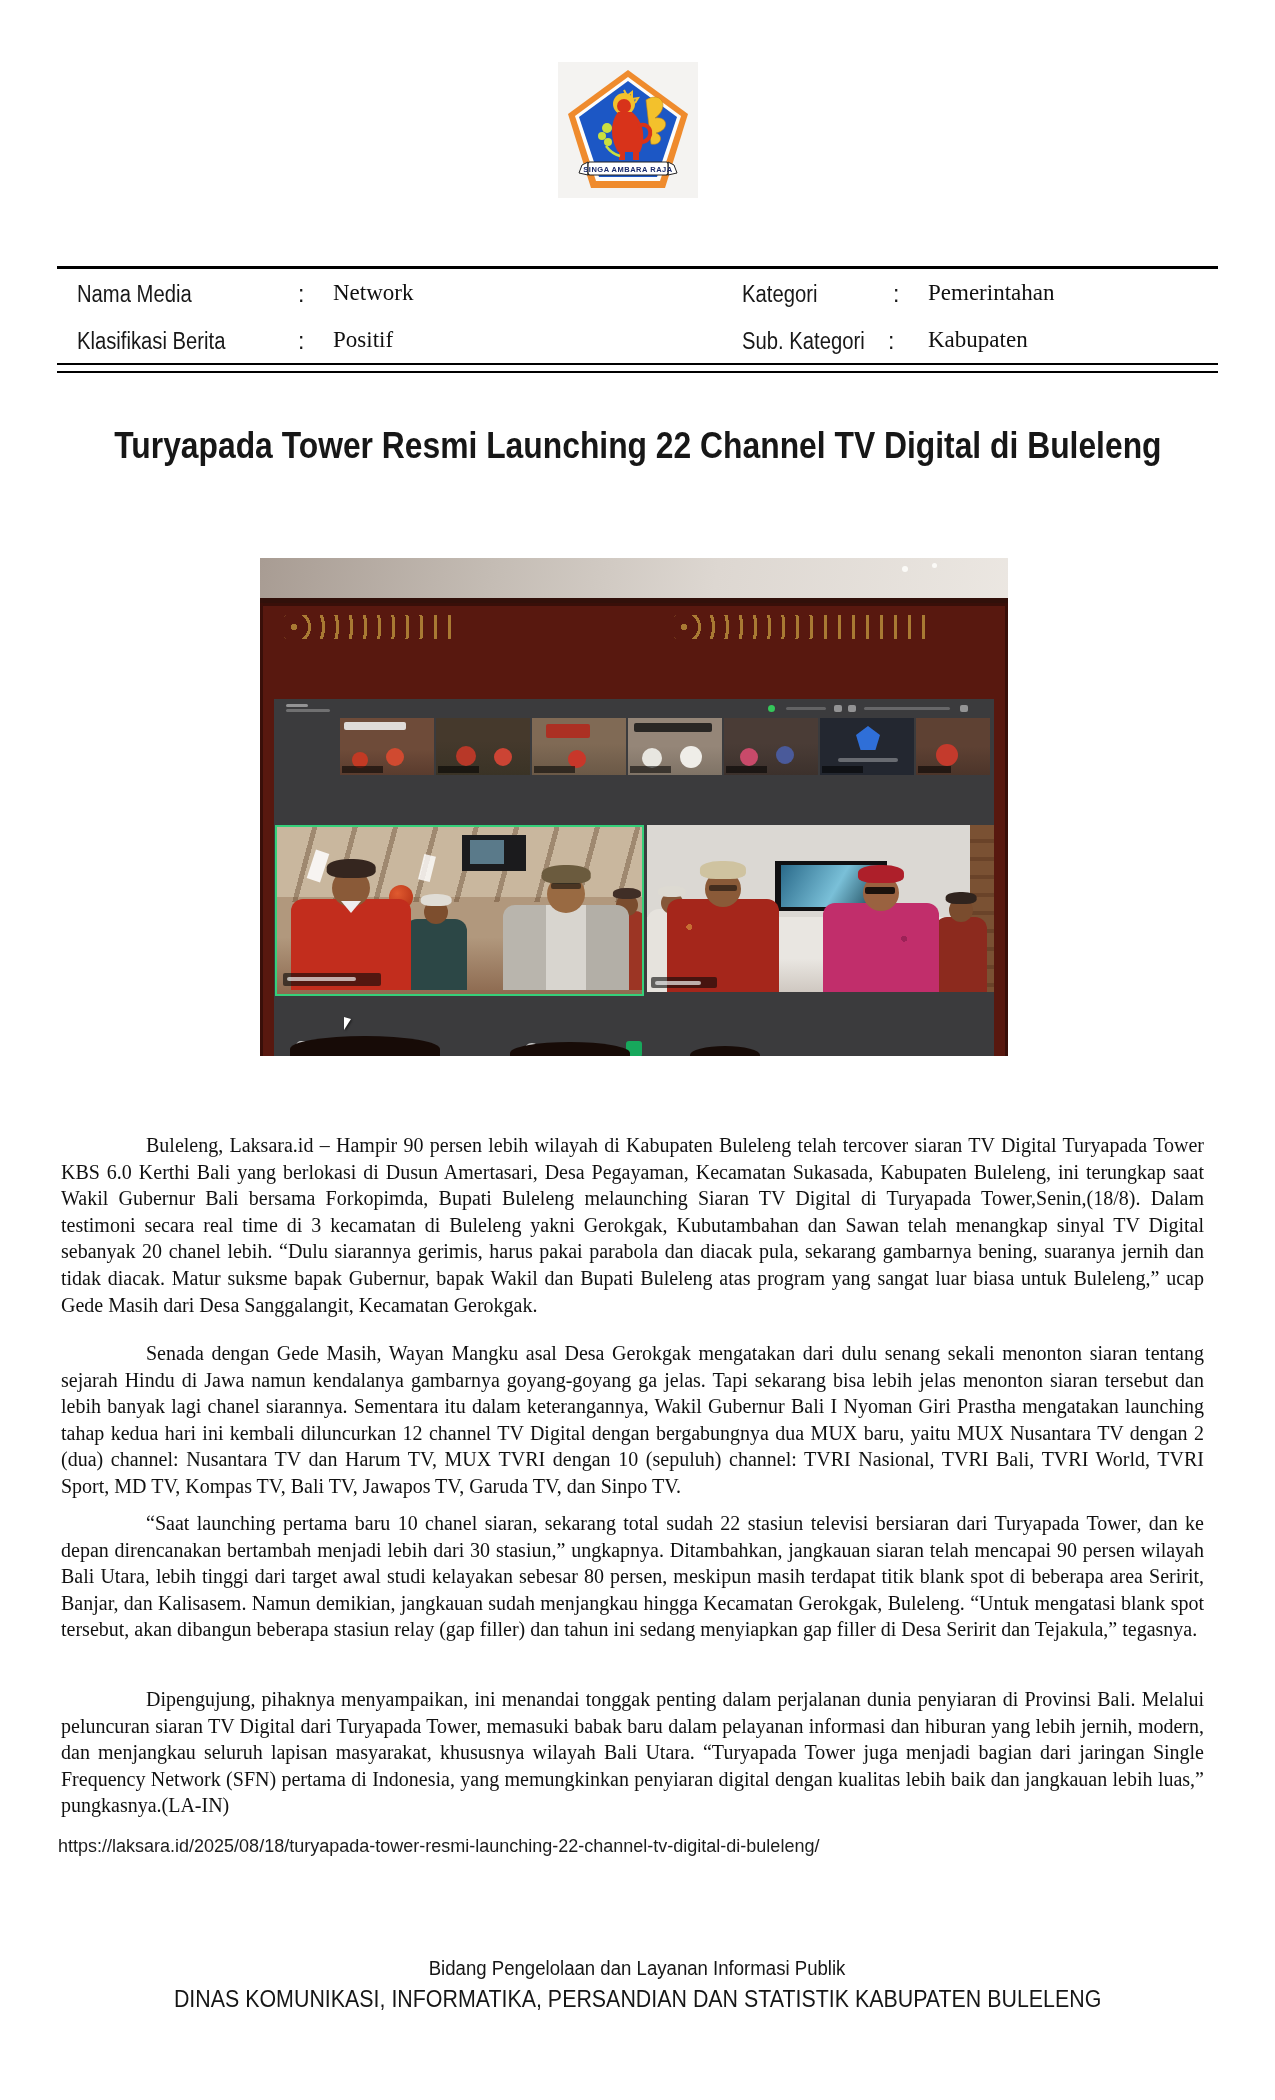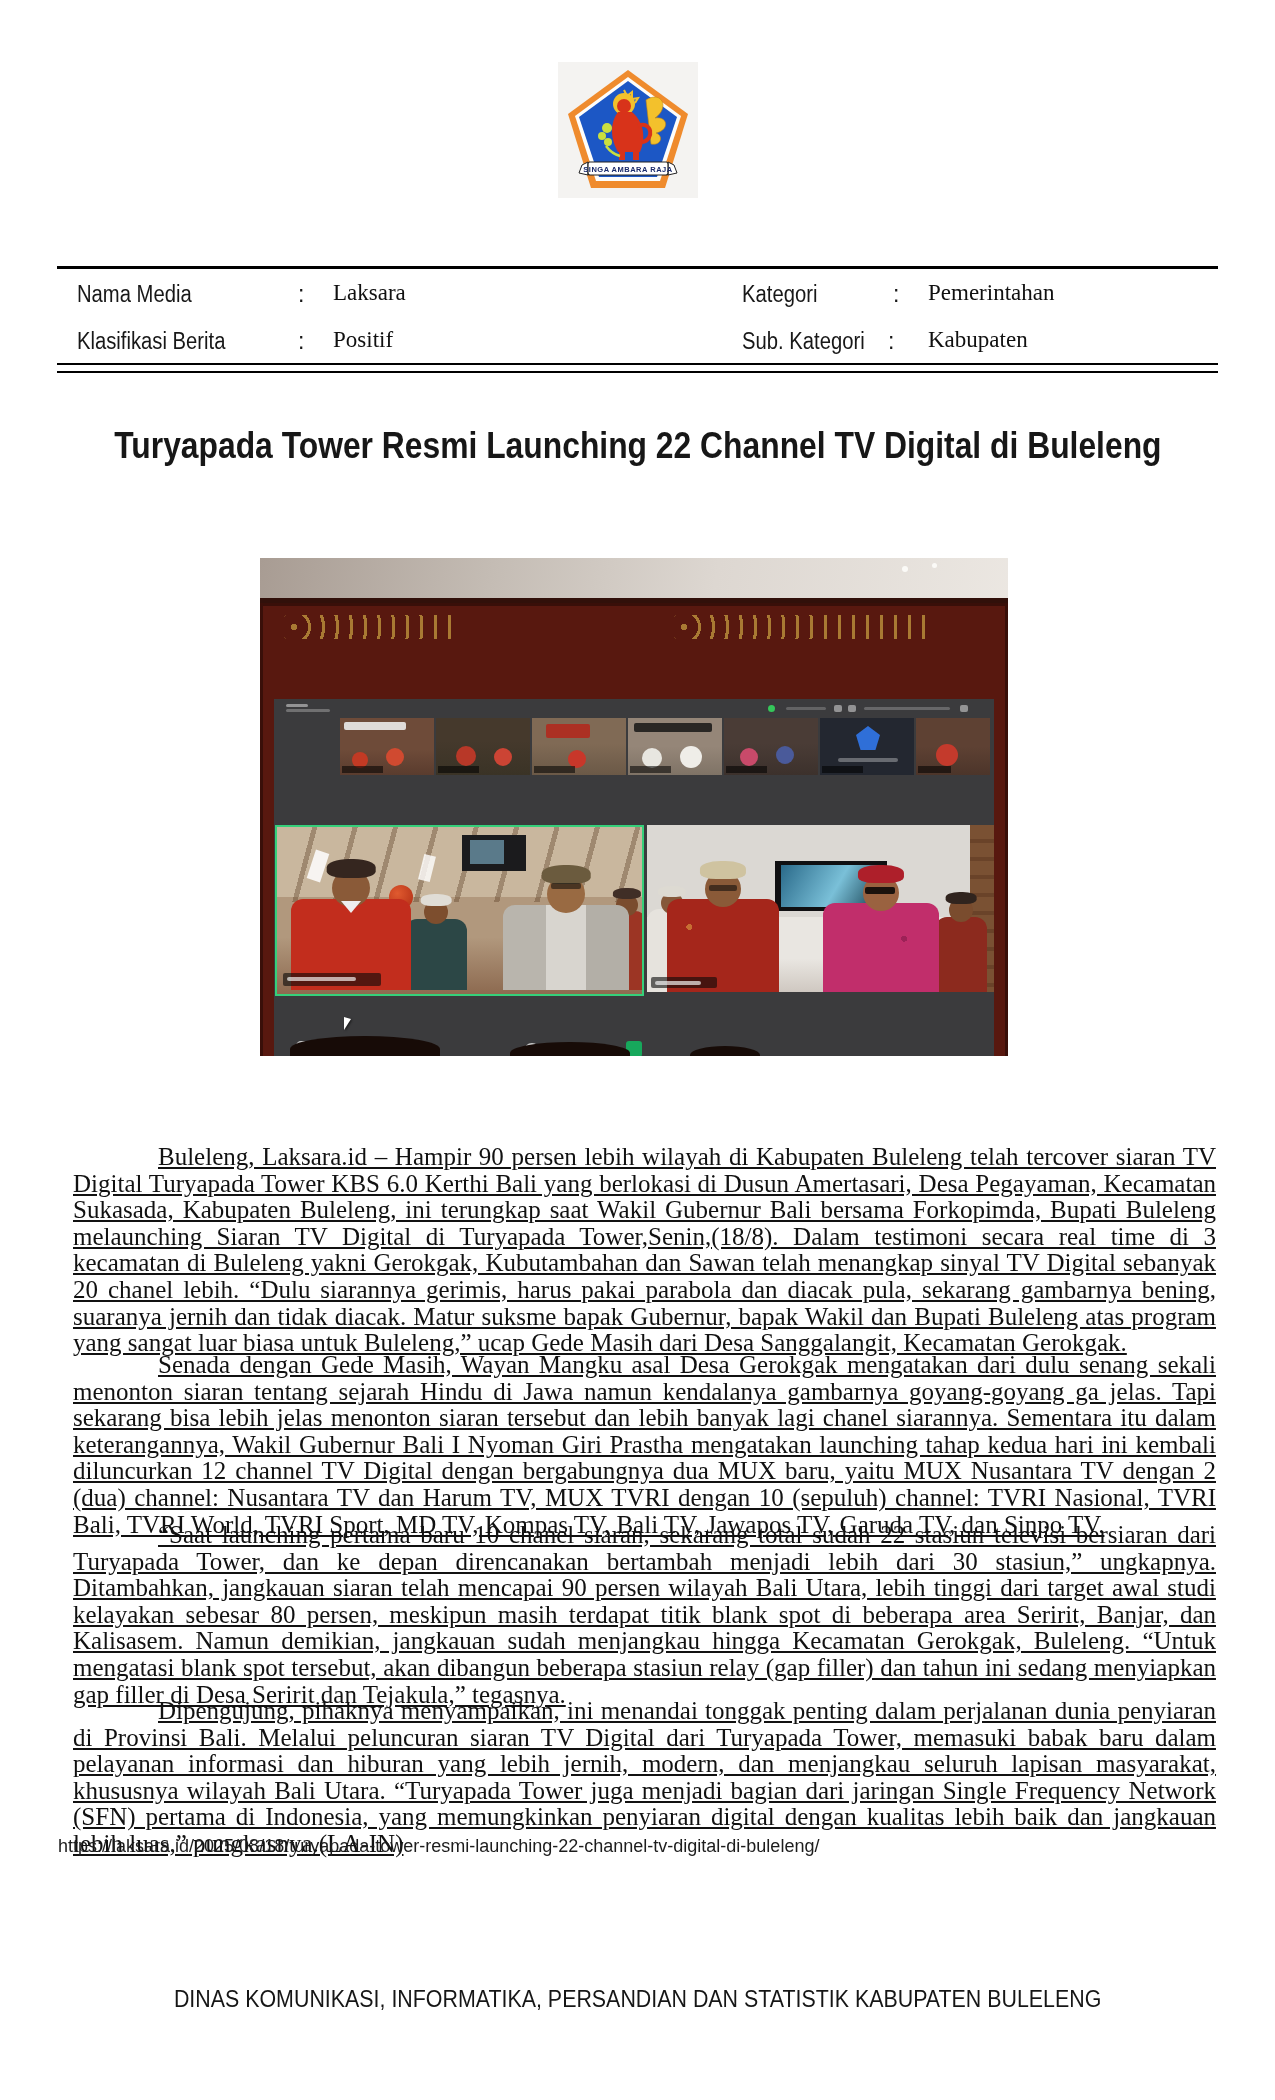--- a/index.html
+++ b/index.html
@@ -62,21 +62,21 @@
 
   .ztool-ic{position:absolute;width:12px;height:12px;border:2px solid #c9c9c9;border-radius:3px;}
   .share-btn{position:absolute;width:16px;height:16px;background:#17a85c;border-radius:3px;}
   .cursor{position:absolute;width:0;height:0;border-left:7px solid #fff;border-bottom:11px solid transparent;
           border-top:2px solid transparent;filter:drop-shadow(1px 1px 1px rgba(0,0,0,.6));}
 
   .sil{position:absolute;background:#170b07;border-radius:50% 50% 0 0;}
 
   
   .bodytext{position:absolute;left:57px;width:1143px;font-family:"Liberation Serif",serif;
-            font-size:25px;line-height:26.6px;color:#111;text-align:justify;margin:16px;text-indent:85px;text-decoration:underline;}
+            font-size:20px;line-height:26.6px;color:#111;text-align:justify;margin:4px;text-indent:85px;}
   .src-url{position:absolute;left:58px;top:1836px;font-size:18px;color:#1c1c1c;}
 
   
   .footer1{position:absolute;left:0;right:0;top:1957px;text-align:center;font-size:20px;color:#161616;}
   .footer2{position:absolute;left:0;right:0;top:1986px;text-align:center;font-size:23px;color:#161616;}
   .footer2 span,.footer1 span{display:inline-block;transform:scaleX(.93);transform-origin:center;white-space:nowrap;}
 </style>
 </head>
 <body>
 
@@ -103,21 +103,21 @@
       <polygon points="112,99 106,96 106,109 115,107" fill="#fff" stroke="#222" stroke-width="1"></polygon>
       <rect x="26" y="96" width="80" height="13" rx="2" fill="#fff" stroke="#222" stroke-width="1.2"></rect>
       <text x="66" y="106" text-anchor="middle" font-size="7.5" font-weight="bold" fill="#1a2a6a" font-family="Liberation Sans, sans-serif" letter-spacing="0.5">SINGA AMBARA RAJA</text>
     </svg>
   </div>
 
   <div class="rule-top"></div>
 
   <div class="meta-label" style="left:77px;top:281px;">Nama Media</div>
   <div class="meta-colon" style="left:298px;top:281px;">:</div>
-  <div class="meta-value" style="left:333px;top:280px;">Laksara</div>
+  <div class="meta-value" style="left:333px;top:280px;">Network</div>
   <div class="meta-label" style="left:742px;top:281px;">Kategori</div>
   <div class="meta-colon" style="left:893px;top:281px;">:</div>
   <div class="meta-value" style="left:928px;top:280px;">Pemerintahan</div>
 
   <div class="meta-label" style="left:77px;top:328px;">Klasifikasi Berita</div>
   <div class="meta-colon" style="left:298px;top:328px;">:</div>
   <div class="meta-value" style="left:333px;top:327px;">Positif</div>
   <div class="meta-label" style="left:742px;top:328px;">Sub. Kategori</div>
   <div class="meta-colon" style="left:888px;top:328px;">:</div>
   <div class="meta-value" style="left:928px;top:327px;">Kabupaten</div>
@@ -227,15 +227,16 @@
     <div class="sil" style="left:430px;bottom:-8px;width:70px;height:18px;"></div>
   </figure>
 
   <p class="bodytext" style="top:1128px;">Buleleng, Laksara.id – Hampir 90 persen lebih wilayah di Kabupaten Buleleng telah tercover siaran TV Digital Turyapada Tower KBS 6.0 Kerthi Bali yang berlokasi di Dusun Amertasari, Desa Pegayaman, Kecamatan Sukasada, Kabupaten Buleleng, ini terungkap saat Wakil Gubernur Bali bersama Forkopimda, Bupati Buleleng melaunching Siaran TV Digital di Turyapada Tower,Senin,(18/8). Dalam testimoni secara real time di 3 kecamatan di Buleleng yakni Gerokgak, Kubutambahan dan Sawan telah menangkap sinyal TV Digital sebanyak 20 chanel lebih. “Dulu siarannya gerimis, harus pakai parabola dan diacak pula, sekarang gambarnya bening, suaranya jernih dan tidak diacak. Matur suksme bapak Gubernur, bapak Wakil dan Bupati Buleleng atas program yang sangat luar biasa untuk Buleleng,” ucap Gede Masih dari Desa Sanggalangit, Kecamatan Gerokgak.</p>
   <p class="bodytext" style="top:1336px;">Senada dengan Gede Masih, Wayan Mangku asal Desa Gerokgak mengatakan dari dulu senang sekali menonton siaran tentang sejarah Hindu di Jawa namun kendalanya gambarnya goyang-goyang ga jelas. Tapi sekarang bisa lebih jelas menonton siaran tersebut dan lebih banyak lagi chanel siarannya. Sementara itu dalam keterangannya, Wakil Gubernur Bali I Nyoman Giri Prastha mengatakan launching tahap kedua hari ini kembali diluncurkan 12 channel TV Digital dengan bergabungnya dua MUX baru, yaitu MUX Nusantara TV dengan 2 (dua) channel: Nusantara TV dan Harum TV, MUX TVRI dengan 10 (sepuluh) channel: TVRI Nasional, TVRI Bali, TVRI World, TVRI Sport, MD TV, Kompas TV, Bali TV, Jawapos TV, Garuda TV, dan Sinpo TV.</p>
   <p class="bodytext" style="top:1506px;">“Saat launching pertama baru 10 chanel siaran, sekarang total sudah 22 stasiun televisi bersiaran dari Turyapada Tower, dan ke depan direncanakan bertambah menjadi lebih dari 30 stasiun,” ungkapnya. Ditambahkan, jangkauan siaran telah mencapai 90 persen wilayah Bali Utara, lebih tinggi dari target awal studi kelayakan sebesar 80 persen, meskipun masih terdapat titik blank spot di beberapa area Seririt, Banjar, dan Kalisasem. Namun demikian, jangkauan sudah menjangkau hingga Kecamatan Gerokgak, Buleleng. “Untuk mengatasi blank spot tersebut, akan dibangun beberapa stasiun relay (gap filler) dan tahun ini sedang menyiapkan gap filler di Desa Seririt dan Tejakula,” tegasnya.</p>
   <p class="bodytext" style="top:1682px;">Dipengujung, pihaknya menyampaikan, ini menandai tonggak penting dalam perjalanan dunia penyiaran di Provinsi Bali. Melalui peluncuran siaran TV Digital dari Turyapada Tower, memasuki babak baru dalam pelayanan informasi dan hiburan yang lebih jernih, modern, dan menjangkau seluruh lapisan masyarakat, khususnya wilayah Bali Utara. “Turyapada Tower juga menjadi bagian dari jaringan Single Frequency Network (SFN) pertama di Indonesia, yang memungkinkan penyiaran digital dengan kualitas lebih baik dan jangkauan lebih luas,” pungkasnya.(LA-IN)</p>
 
   <div class="src-url">https://laksara.id/2025/08/18/turyapada-tower-resmi-launching-22-channel-tv-digital-di-buleleng/</div>
 
+  <div class="footer1"><span>Bidang Pengelolaan dan Layanan Informasi Publik</span></div>
   <div class="footer2"><span>DINAS KOMUNIKASI, INFORMATIKA, PERSANDIAN DAN STATISTIK KABUPATEN BULELENG</span></div>
 
 </div>
 
 </body></html>

